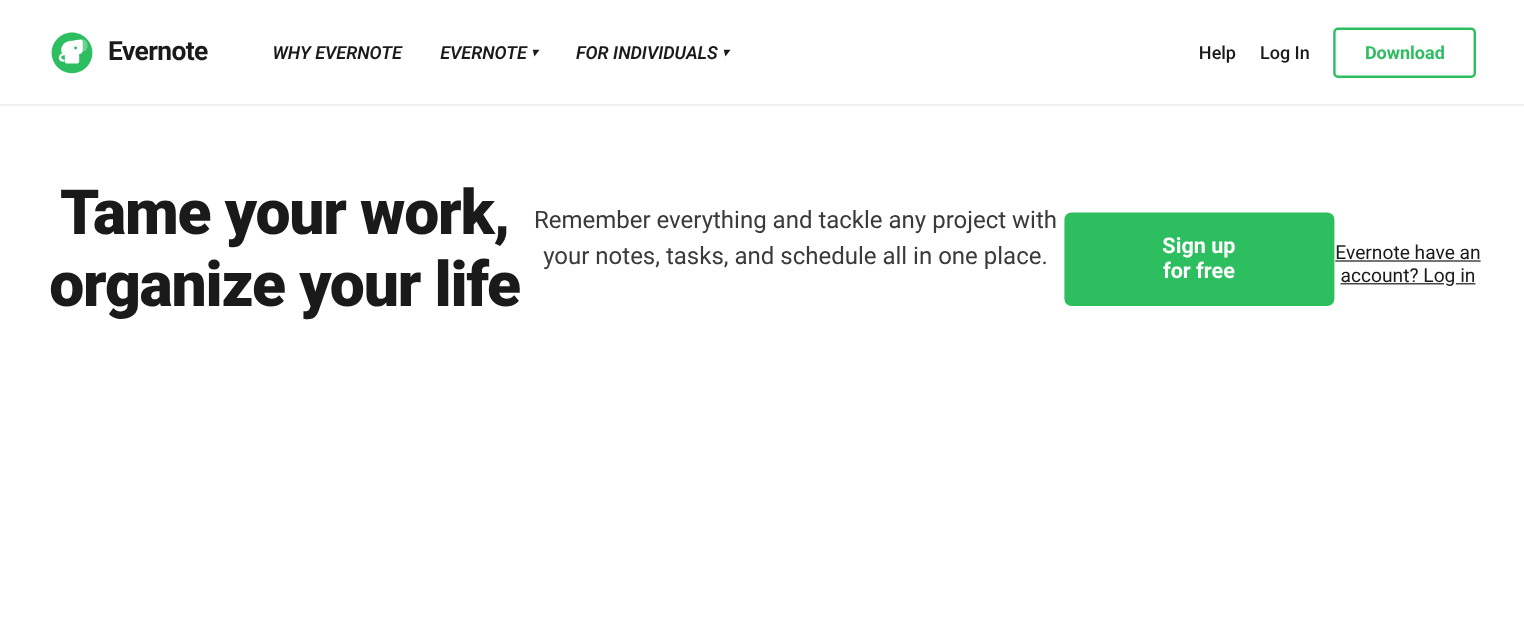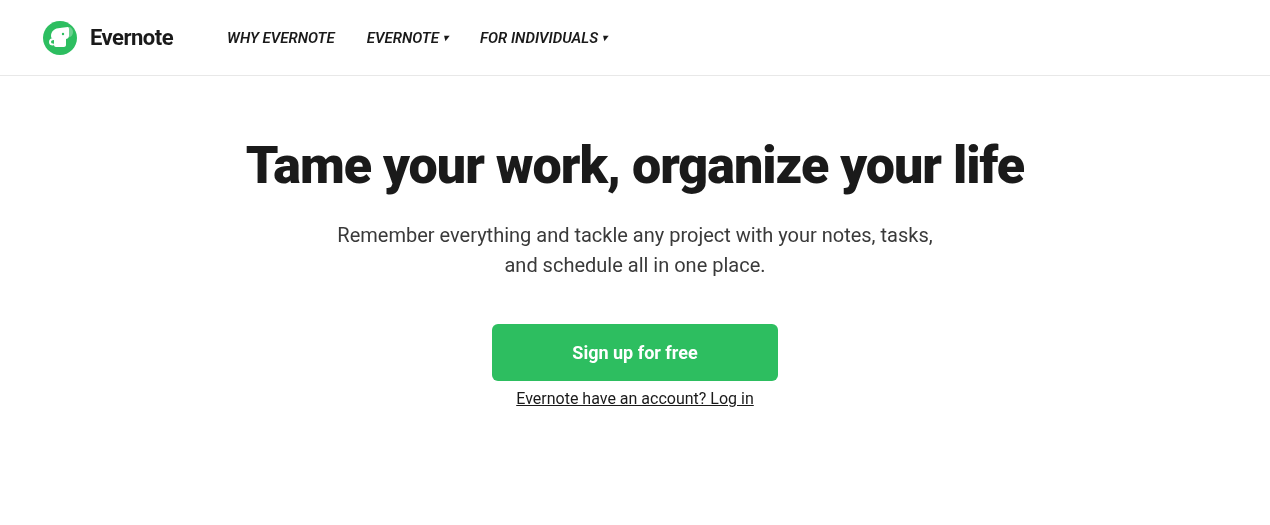--- a/index.html
+++ b/index.html
@@ -14,21 +14,21 @@
       width: 1270px;
       height: 525px;
       overflow: hidden;
     }
 
     
     .navbar {
       display: flex;
       align-items: center;
       padding: 0 40px;
-      height: 76px;
+      height: 88px;
       border-bottom: 1px solid #e8e8e8;
       background: #ffffff;
     }
 
     .navbar-logo {
       display: flex;
       align-items: center;
       gap: 10px;
       margin-right: 40px;
       text-decoration: none;
@@ -94,21 +94,20 @@
       color: #2dbe60;
       font-size: 15px;
       font-weight: 700;
       cursor: pointer;
       text-decoration: none;
     }
 
     
     .hero {
       display: flex;
-      flex-direction: column;
       align-items: center;
       justify-content: center;
       padding: 60px 35px 40px;
       text-align: center;
     }
 
     .hero-title {
       font-size: 52px;
       font-weight: 900;
       color: #1a1a1a;
@@ -179,20 +178,25 @@
     <a class="nav-item">
       <span>EVERNOTE</span>
       <span class="chevron">▾</span>
     </a>
     <a class="nav-item">
       <span>FOR INDIVIDUALS</span>
       <span class="chevron">▾</span>
     </a>
   </div>
 
+  <div class="navbar-actions">
+    <a class="action-link">Help</a>
+    <a class="action-link">Log In</a>
+    <a class="download-btn">Download</a>
+  </div>
 </nav>
 
 <section class="hero">
   <h1 class="hero-title">Tame your work, organize your life</h1>
   <p class="hero-subtitle">Remember everything and tackle any project with your notes, tasks, and schedule all in one place.</p>
   <a class="signup-btn">Sign up for free</a>
   <a class="login-link">Evernote have an account? Log in</a>
 </section>
 
 </body></html>

